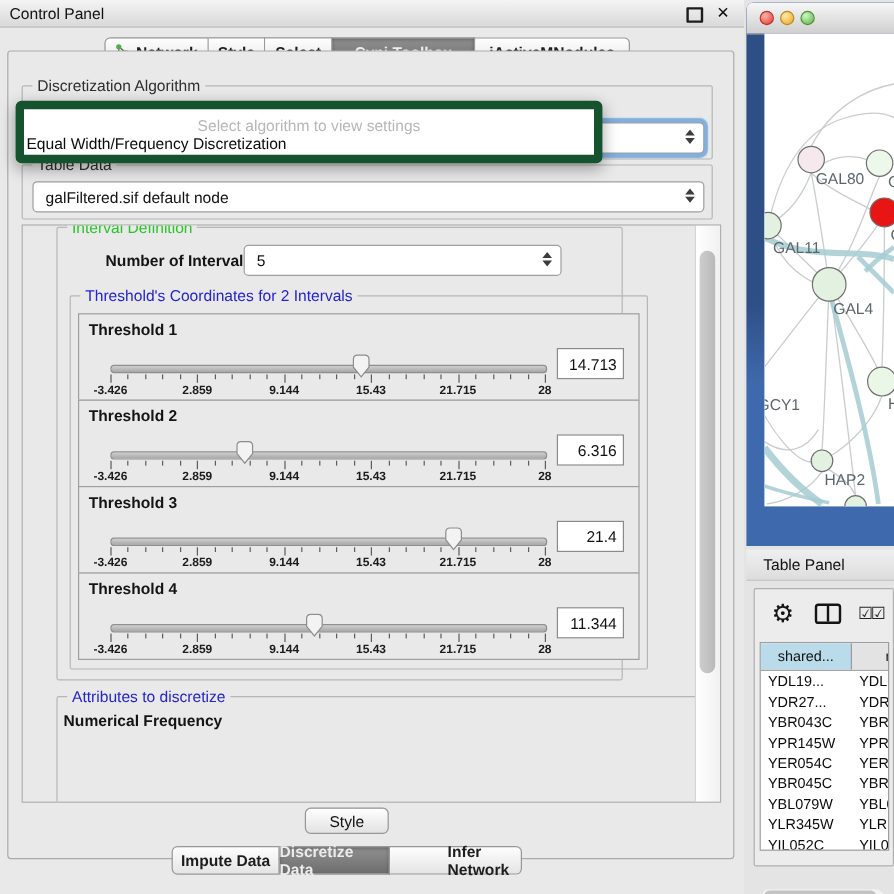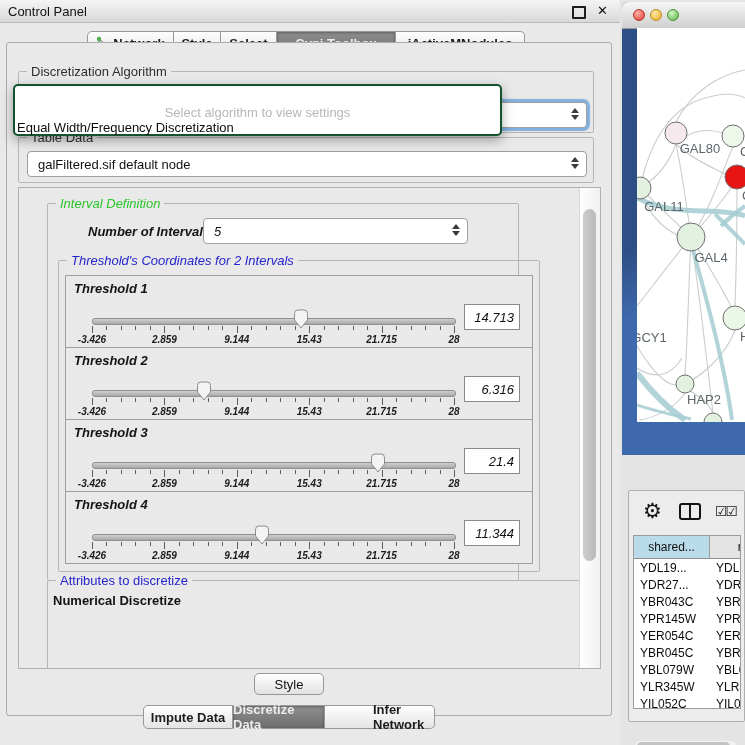--- a/index.html
+++ b/index.html
@@ -64,21 +64,21 @@
   .listbox{position:absolute;box-sizing:border-box;background:#fff;border:1px solid #9a9a9a;overflow:hidden;}
   .list-item{font-size:13px;color:#111;line-height:18px;padding-left:7px;white-space:nowrap;}
   .mini-scroll{position:absolute;right:0;top:0;bottom:0;width:13px;background:#f3f3f3;border-left:1px solid #d8d8d8;}
   .mini-scroll .thumb{position:absolute;left:2px;top:2px;width:9px;height:34px;border-radius:5px;background:#bdbdbd;}
 
   .aqua-btn{position:absolute;box-sizing:border-box;height:22px;border:1px solid #969696;border-radius:5px;
     background:linear-gradient(#ffffff,#e2e2e2);font-size:13px;color:#111;font-family:inherit;display:flex;align-items:center;justify-content:center;}
 
   
   .popup{position:absolute;left:13px;top:84px;width:489px;height:52px;box-sizing:border-box;background:#fff;
-    border:2px solid #14532d;border-radius:5px;box-shadow:0 4px 12px rgba(0,0,0,.35);z-index:60;padding-top:19px;}
+    border:7px solid #14532d;border-radius:5px;box-shadow:0 4px 12px rgba(0,0,0,.35);z-index:60;padding-top:6px;}
   .popup-prompt{text-align:center;font-size:13px;color:#b7b7b7;line-height:15px;}
   .popup-item{font-size:13px;color:#0c0c0c;line-height:16px;padding-left:2px;white-space:nowrap;}
   .popup-item.hl{font-weight:700;}
 
   
   .net-window{position:absolute;left:622px;top:2px;width:123px;height:453px;background:linear-gradient(#2e4f85 55%,#3e69ac 70%);border-radius:6px 0 0 0;}
   .net-titlebar{position:absolute;left:0;top:0;width:123px;height:26px;border-radius:6px 0 0 0;
     background:linear-gradient(#f7f7f7,#cfcfcf);border-bottom:1px solid #9b9b9b;}
   .light{position:absolute;top:7px;width:12px;height:12px;border-radius:50%;box-sizing:border-box;}
   .light.red{left:11px;background:radial-gradient(circle at 35% 30%,#ffb3ab,#e0382c);border:1px solid #b8352c;}
@@ -165,21 +165,21 @@
           <span>galFiltered.sif default node</span>
           <span class="spin">
               <i class="up"></i>
               <i class="dn"></i>
             </span>
         </div>
       </div>
 
       <div class="scrollpane">
 
-        <div class="fieldset" style="left:28px;top:15px;width:472px;height:378px;font-style:italic;">
+        <div class="fieldset" style="left:28px;top:1px;width:472px;height:378px;">
           <span class="fs-label green">Interval Definition</span>
 
           <span class="bold-label" style="position:absolute;left:40px;top:20px;">Number of Intervals</span>
           <div class="combo" style="left:155px;top:14px;width:265px;">
             <span>5</span>
             <span class="spin">
                 <i class="up"></i>
                 <i class="dn"></i>
               </span>
           </div>
@@ -346,21 +346,21 @@
                   <div class="scale-lab" style="left: 315.6px;">21.715</div>
                   <div class="scale-lab" style="left: 388px;">28</div>
                   <div class="th-value">11.344</div>
                 </div>
               </div>
           </div>
         </div>
 
         <div class="fieldset" style="left:28px;top:392px;width:596px;height:120px;">
           <span class="fs-label blue">Attributes to discretize</span>
-          <div class="bold-label" style="position:absolute;left:5px;top:12px;">Numerical Discretize</div>
+          <div class="bold-label" style="position:absolute;left:5px;top:12px;">Numerical Frequency</div>
         </div>
 
         <div class="vscroll">
           <div class="thumb" style="top:21px;height:352px;"></div>
         </div>
       </div>
 
       <button class="aqua-btn" style="left:247px;top:630px;width:70px;">Style</button>
     </div>
 
@@ -425,20 +425,23 @@
           <text x="74" y="234" text-anchor="middle" font-size="13" fill="#5c666a" font-family="&quot;Liberation Sans&quot;,&quot;DejaVu Sans&quot;,sans-serif">GAL4</text>
           <text x="12" y="314" text-anchor="middle" font-size="13" fill="#5c666a" font-family="&quot;Liberation Sans&quot;,&quot;DejaVu Sans&quot;,sans-serif">GCY1</text>
           <text x="67" y="376" text-anchor="middle" font-size="13" fill="#5c666a" font-family="&quot;Liberation Sans&quot;,&quot;DejaVu Sans&quot;,sans-serif">HAP2</text>
           <text x="103" y="128" text-anchor="start" font-size="13" fill="#5c666a" font-family="&quot;Liberation Sans&quot;,&quot;DejaVu Sans&quot;,sans-serif">G</text>
           <text x="105" y="172" text-anchor="start" font-size="13" fill="#5c666a" font-family="&quot;Liberation Sans&quot;,&quot;DejaVu Sans&quot;,sans-serif">C</text>
           <text x="103" y="313" text-anchor="start" font-size="13" fill="#5c666a" font-family="&quot;Liberation Sans&quot;,&quot;DejaVu Sans&quot;,sans-serif">H</text>
         </svg>
     </div>
   </section>
 
+  <div class="tp-header">
+    <span>Table Panel</span>
+  </div>
   <div class="tp-body">
     <div class="tp-toolbar">
       <span class="gear-ico">⚙</span>
       <span class="split-ico"></span>
       <span class="checks">☑☑</span>
     </div>
     <div class="tp-table">
       <div class="tp-head" id="tp-head">
           <div class="tp-hcell sel" style="width: 76px;">shared...</div>
           <div class="tp-hcell" style="width: 70px;">na</div>

